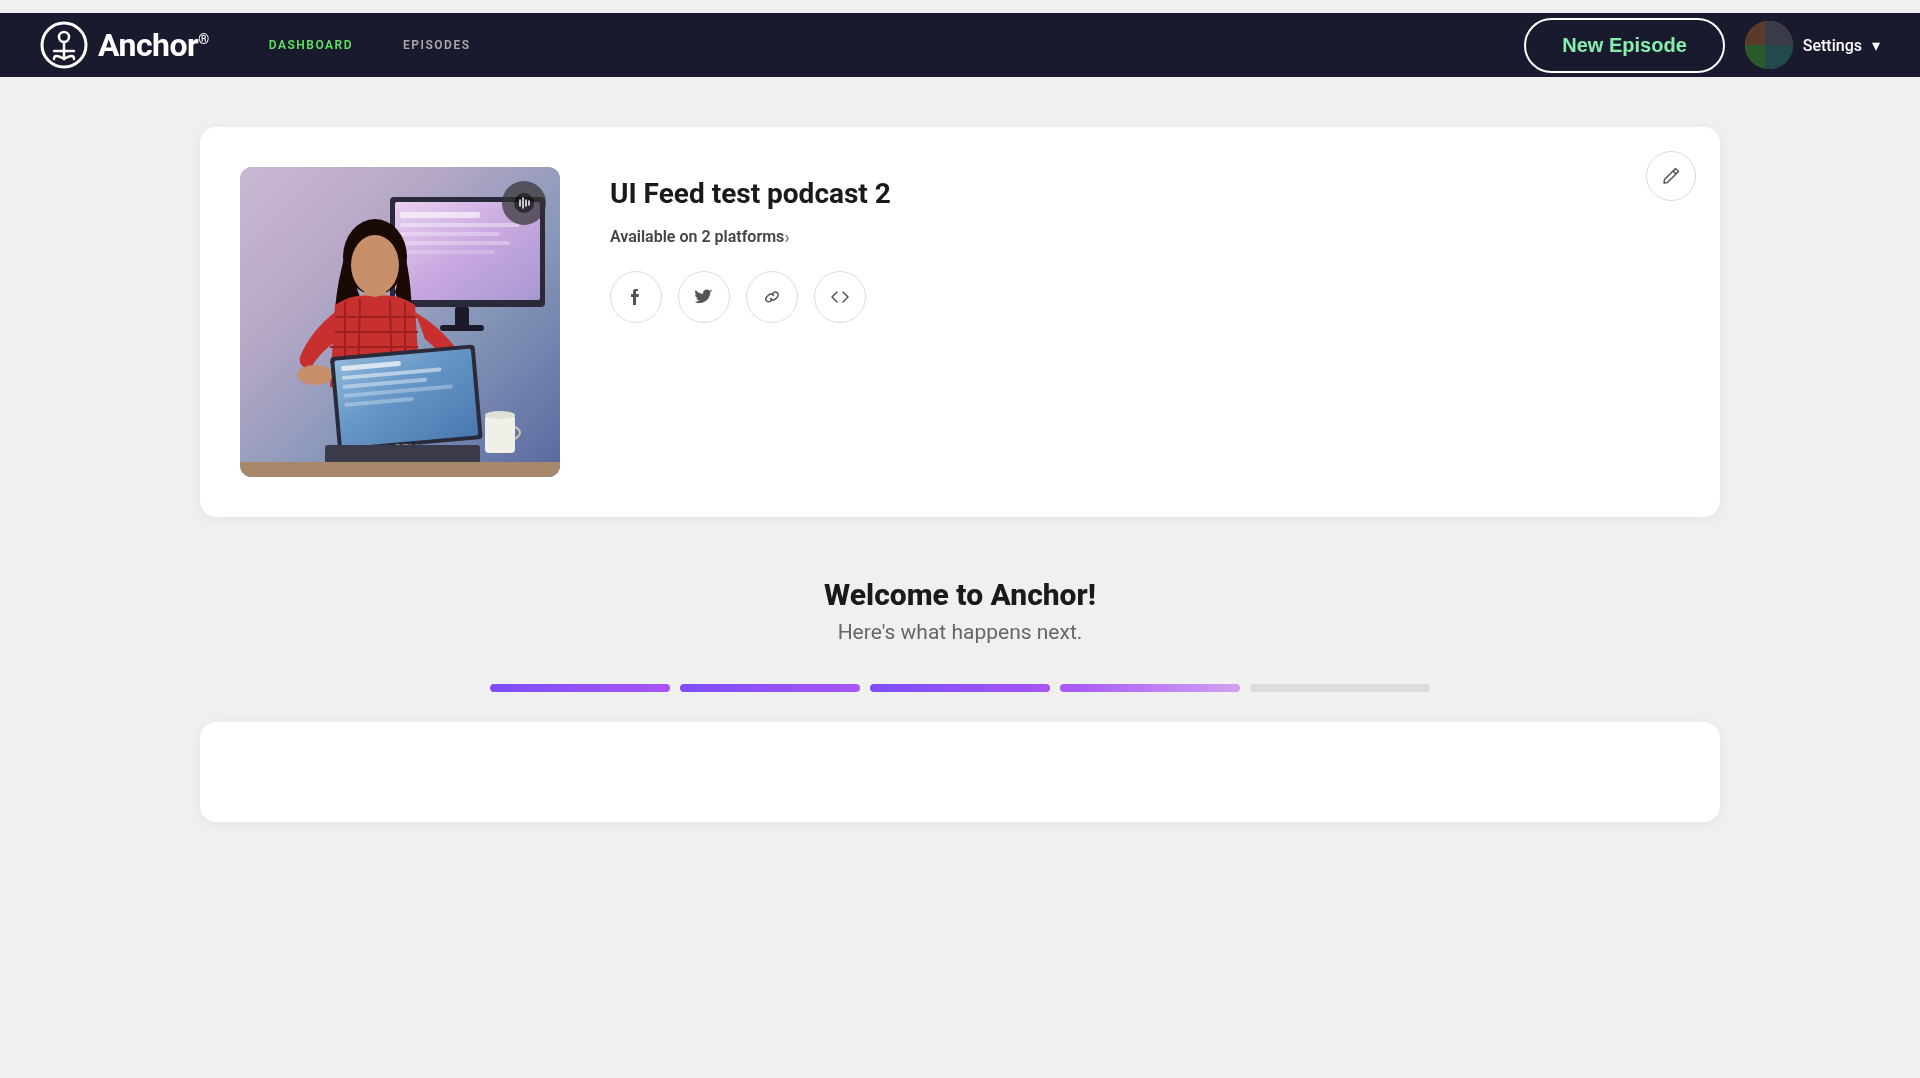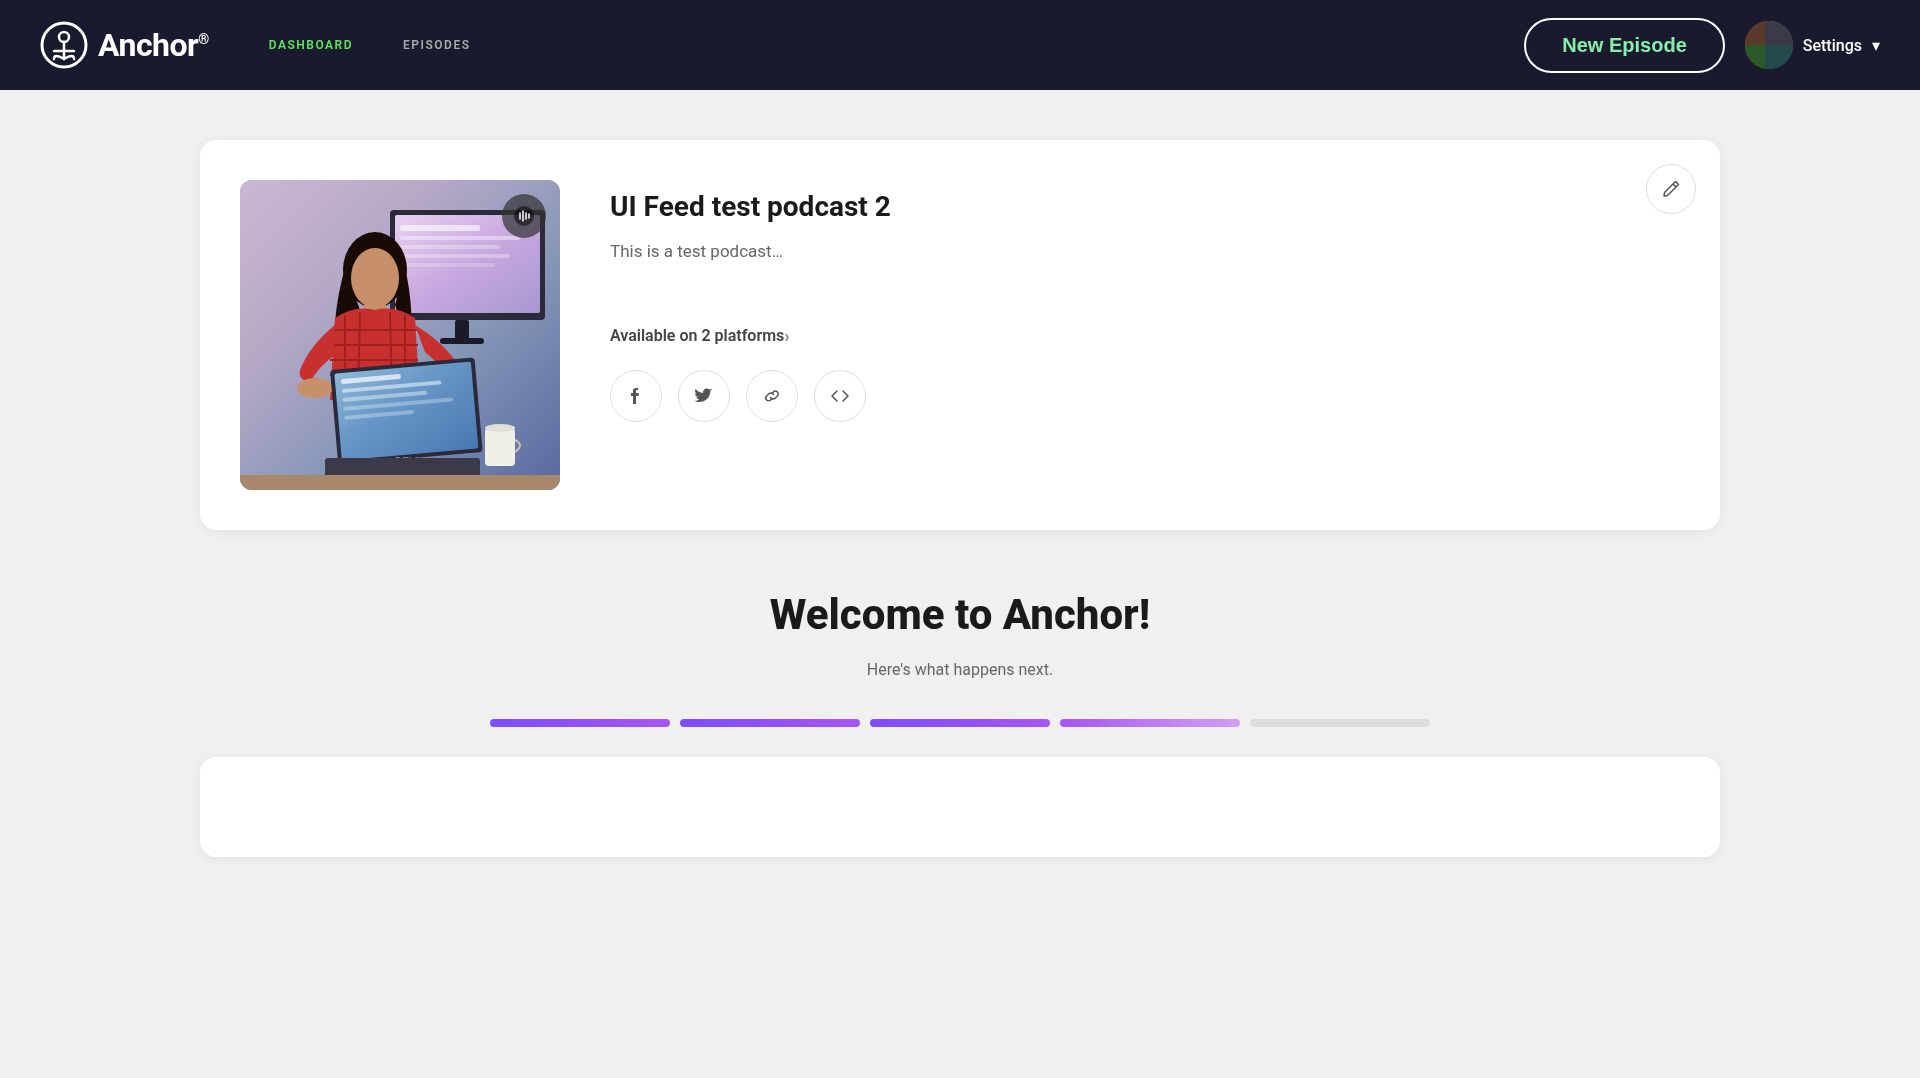--- a/index.html
+++ b/index.html
@@ -8,26 +8,27 @@
       font-family: -apple-system, BlinkMacSystemFont, 'Segoe UI', Roboto, sans-serif;
       background: #f0f0f0;
       width: 1920px;
       min-height: 1078px;
       overflow-x: hidden;
     }
 
     
     .header {
       background: #1a1a2e;
-      height: 90px;
+      height: 64px;
       display: flex;
       align-items: center;
       padding: 0 40px;
       position: relative;
       z-index: 10;
+      margin-top: 13px;
     }
 
     .logo-area {
       display: flex;
       align-items: center;
       gap: 10px;
       margin-right: 60px;
     }
 
     .logo-icon {
@@ -244,28 +245,28 @@
       font-size: 20px;
     }
 
     
     .welcome-section {
       margin-top: 60px;
       text-align: center;
     }
 
     .welcome-title {
-      font-size: 42px;
+      font-size: 30px;
       font-weight: 800;
       color: #1a1a1a;
-      margin-bottom: 21px;
+      margin-bottom: 8px;
     }
 
     .welcome-subtitle {
-      font-size: 16px;
+      font-size: 21px;
       color: #666666;
       margin-bottom: 40px;
     }
 
     
     .progress-steps {
       display: flex;
       gap: 10px;
       justify-content: center;
       margin-bottom: 30px;
@@ -446,21 +447,20 @@
           <path d="M7 8 L7 14" stroke="white" stroke-width="1.5" stroke-linecap="round"></path>
           <path d="M10 6 L10 16" stroke="white" stroke-width="1.5" stroke-linecap="round"></path>
           <path d="M13 8 L13 14" stroke="white" stroke-width="1.5" stroke-linecap="round"></path>
           <path d="M16 9 L16 13" stroke="white" stroke-width="1.5" stroke-linecap="round"></path>
         </svg>
       </div>
     </div>
 
     <div class="podcast-info">
       <h2 class="podcast-title">UI Feed test podcast 2</h2>
-      <p class="podcast-description">This is a test podcast…</p>
 
       <div class="platforms-link">
         <span>Available on 2 platforms</span>
         <span style="font-size:18px; color:#888;">›</span>
       </div>
 
       <div class="action-row">
 
         <button class="social-btn">
           <svg width="20" height="20" viewBox="0 0 20 20" fill="none">

